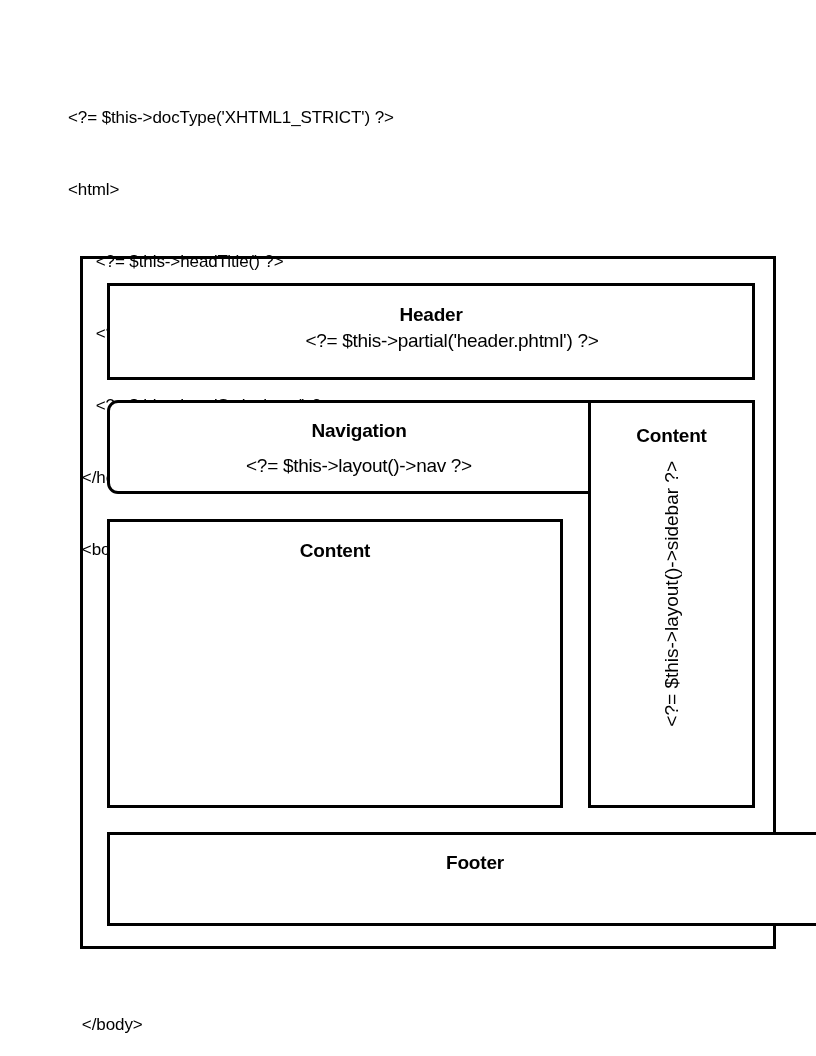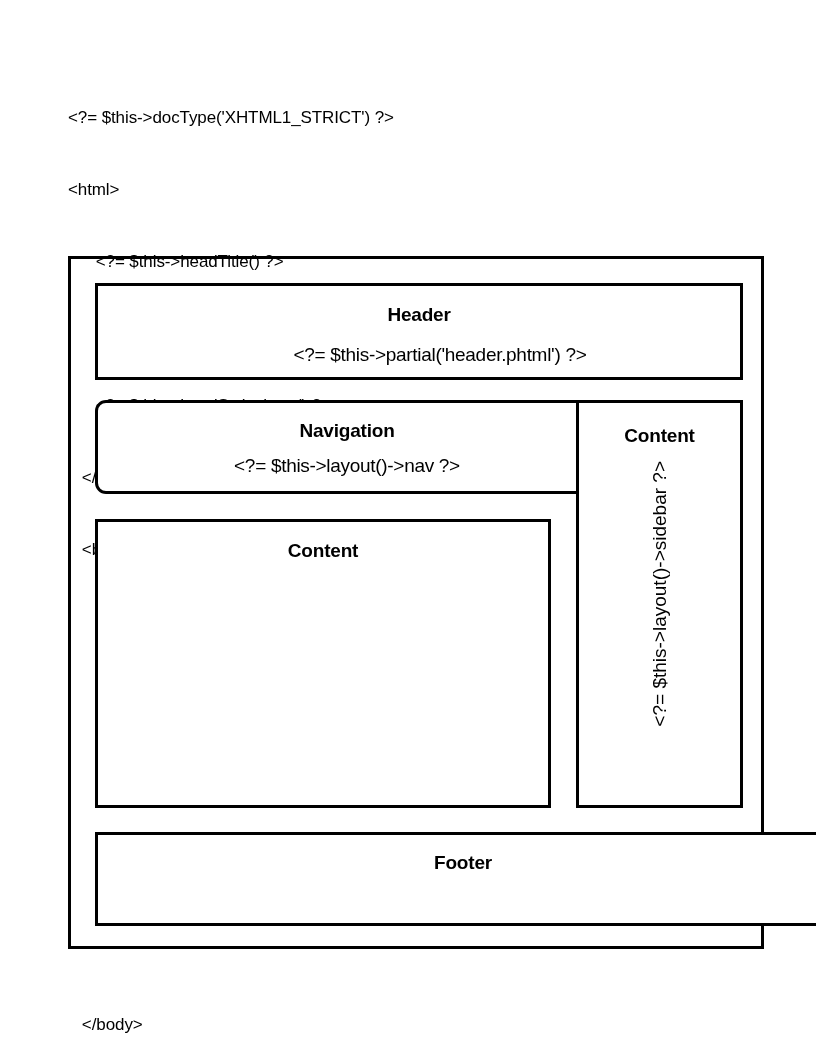--- a/index.html
+++ b/index.html
@@ -36,21 +36,21 @@
     top: 965px;
     font-size: 17px;
     line-height: 24px;
     white-space: pre;
     letter-spacing: -0.1px;
   }
 
   
   .outer-box {
     position: absolute;
-    left: 68px;
+    left: 80px;
     top: 256px;
     width: 696px;
     height: 693px;
     border: 3px solid #000000;
     box-sizing: border-box;
   }
 
   .region {
     position: absolute;
     border: 3px solid #000000;
@@ -72,21 +72,21 @@
   }
 
   
   #region-header {
     left: 24px;
     top: 24px;
     width: 648px;
     height: 97px;
   }
   #region-header .region-title { margin-top: 18px; }
-  #region-header .region-code  { margin-top: 18px; padding-left: 42px; }
+  #region-header .region-code  { margin-top: 4px; padding-left: 42px; }
 
   
   #region-navigation {
     left: 24px;
     top: 141px;
     width: 504px;
     height: 94px;
     border-radius: 11px;
   }
   #region-navigation .region-title { margin-top: 17px; }

